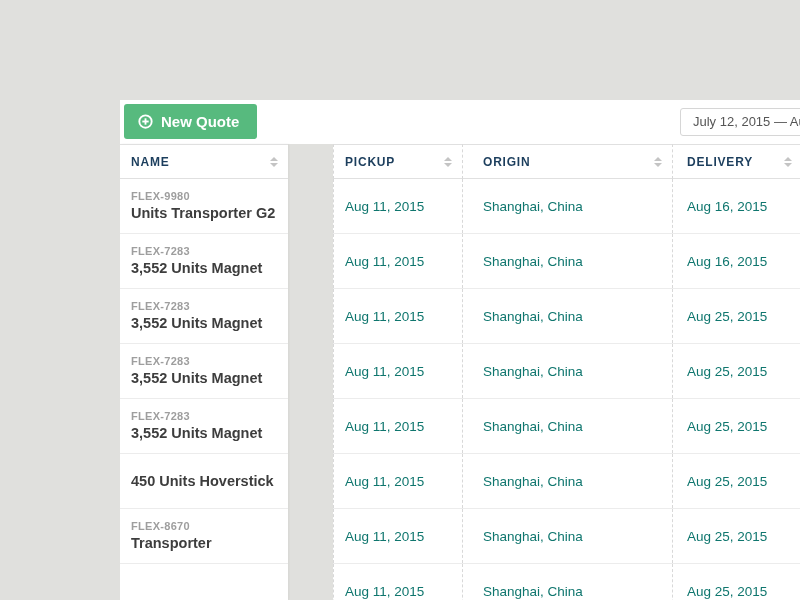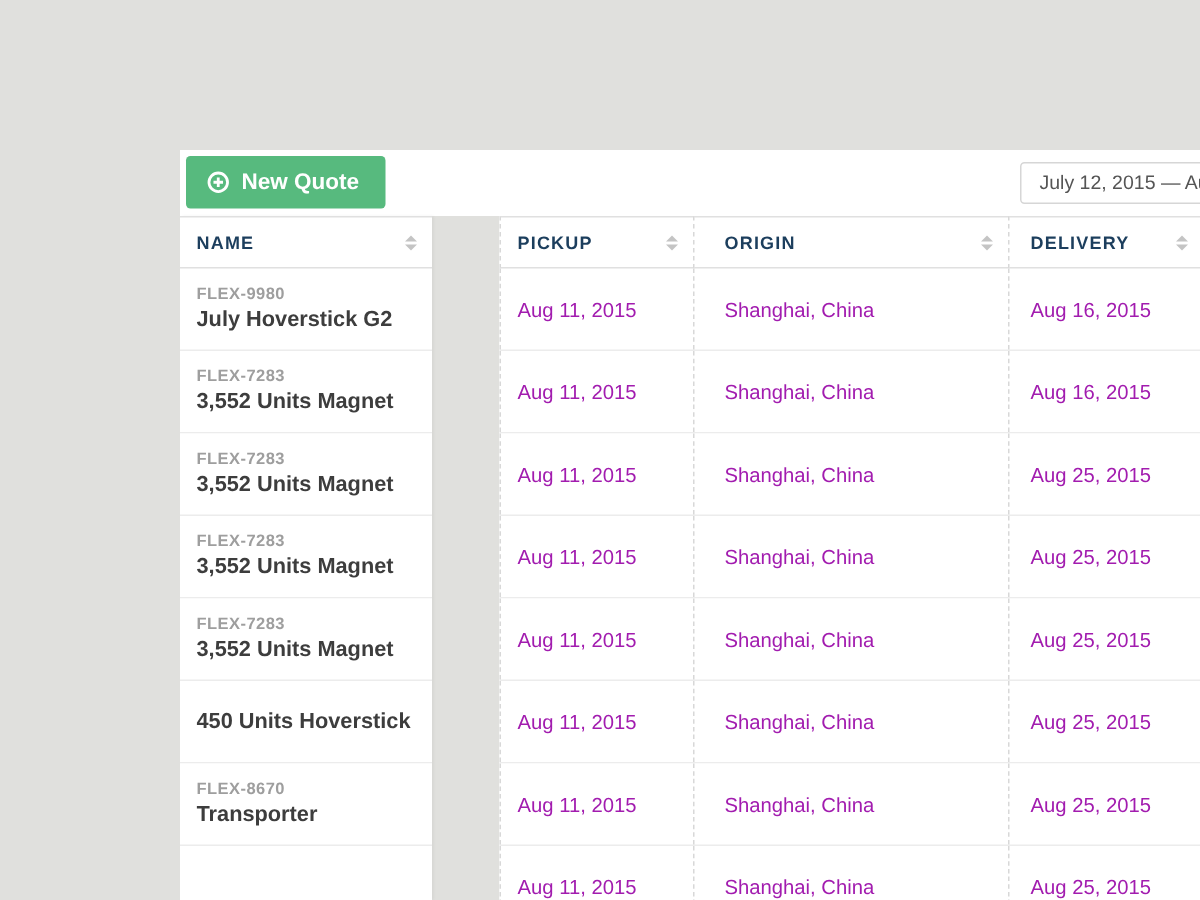--- a/index.html
+++ b/index.html
@@ -32,21 +32,21 @@
   .sort .up   { border-bottom:4px solid #c4c4c4; margin-bottom:2px; }
   .sort .down { border-top:4px solid #c4c4c4; }
 
   .name-rows .row { height:55px; padding-left:11px; display:flex; flex-direction:column;
     justify-content:center; border-bottom:1px solid #ececec; background:#fff; cursor:pointer; }
   .code { font-size:11px; font-weight:700; letter-spacing:0.3px; color:#9e9e9e; line-height:15px; }
   .item-name { font-size:14.5px; font-weight:700; color:#3d3d3d; line-height:19px;
     white-space:nowrap; overflow:hidden; }
 
   .main-rows .row { display:flex; height:55px; border-bottom:1px solid #ececec; background:#fff; cursor:pointer; }
-  .cell { display:flex; align-items:center; font-size:13.5px; color:#a21caf; white-space:nowrap; }
+  .cell { display:flex; align-items:center; font-size:13.5px; color:#0f766e; white-space:nowrap; }
   .col-pickup   { width:129px; padding-left:11px; border-left:1px dashed #d8d8d8; }
   .col-origin   { width:210px; padding-left:20px; border-left:1px dashed #d8d8d8; }
   .col-delivery { width:130px; padding-left:14px; border-left:1px dashed #d8d8d8; }
   .name-header { padding-left:11px; }
 </style>
 </head>
 <body>
 
 <div class="stage">
 
@@ -66,21 +66,21 @@
     <div class="header-cell name-header">
       <span>NAME</span>
       <span class="sort">
           <i class="up"></i>
           <i class="down"></i>
         </span>
     </div>
     <div class="name-rows" id="name-rows">
   <div class="row">
     <span class="code">FLEX-9980</span>
-    <span class="item-name">July Hoverstick G2</span>
+    <span class="item-name">Units Transporter G2</span>
   </div>
 
 
   <div class="row">
     <span class="code">FLEX-7283</span>
     <span class="item-name">3,552 Units Magnet</span>
   </div>
 
   <div class="row">
     <span class="code">FLEX-7283</span>

